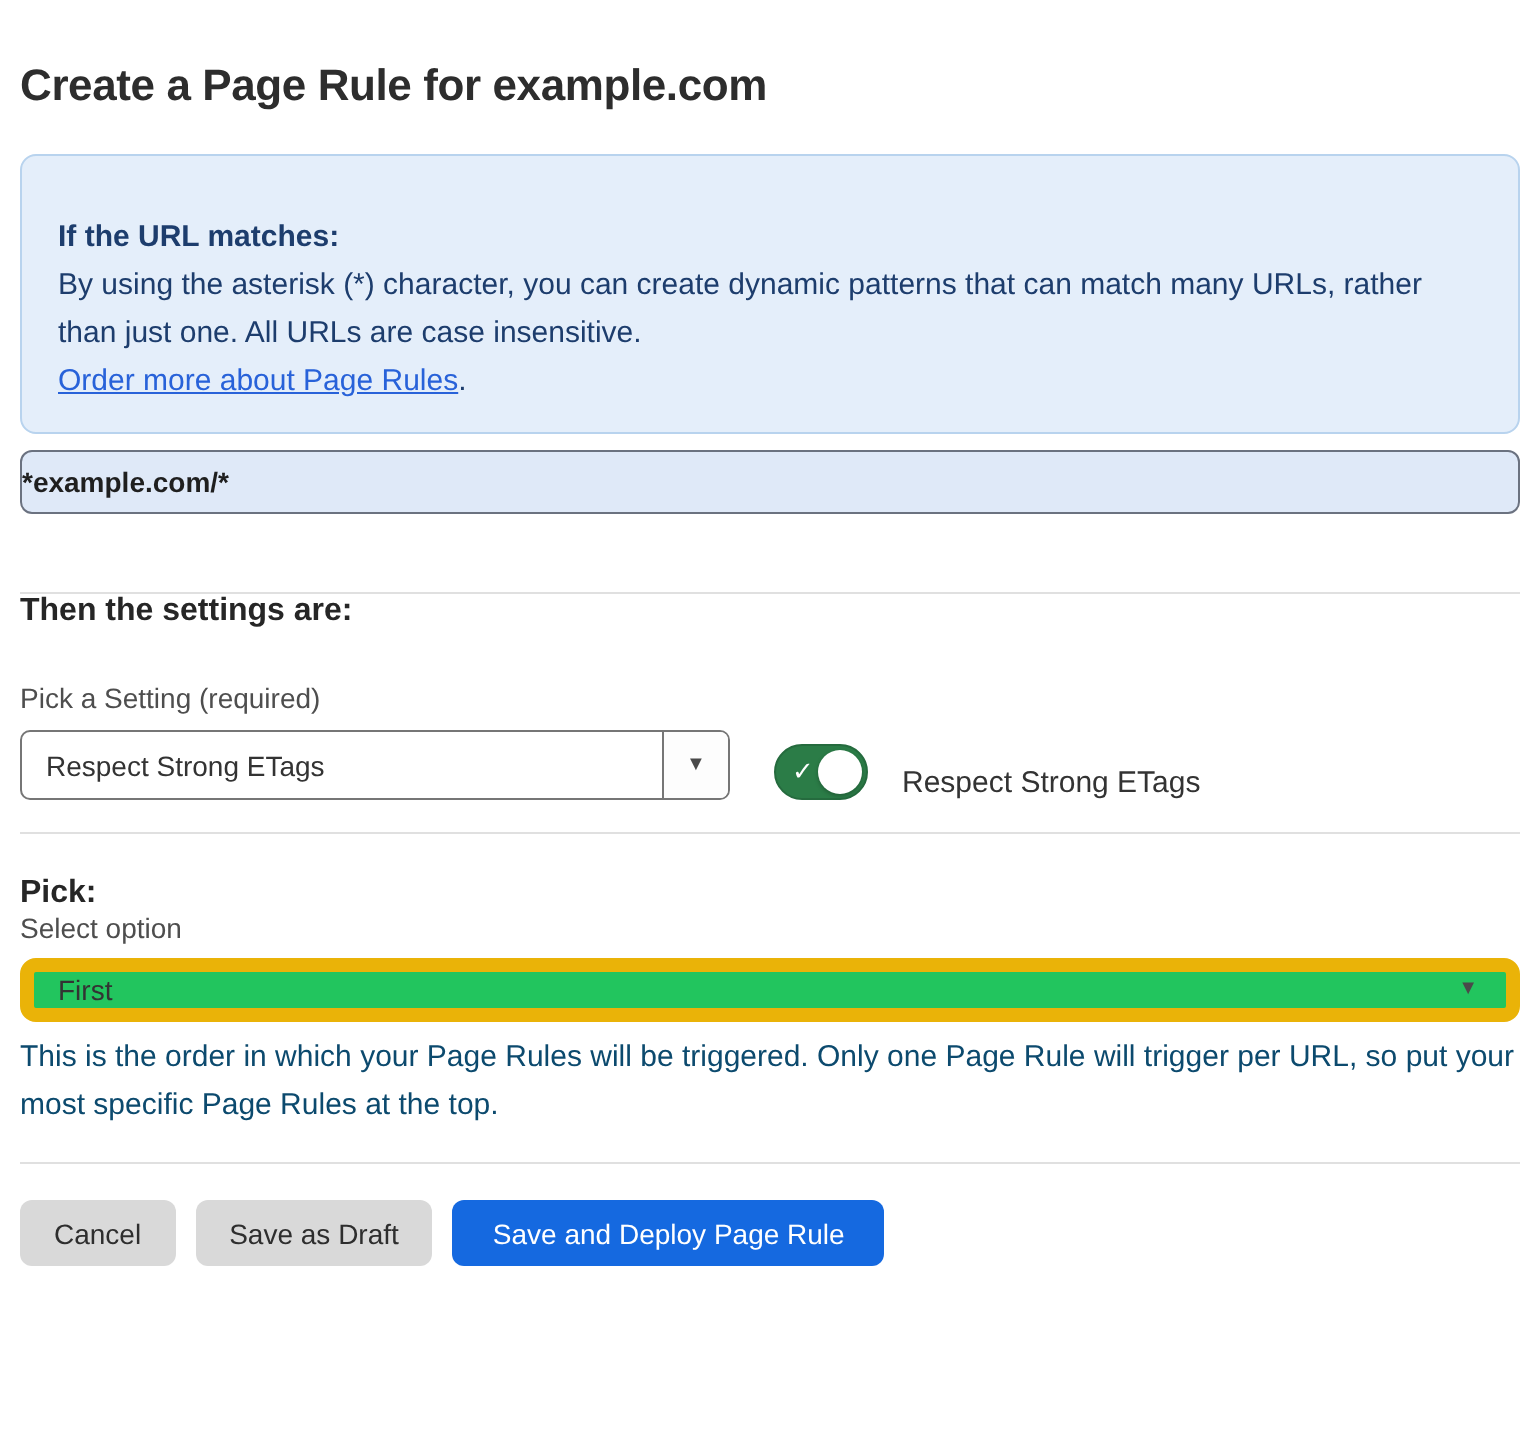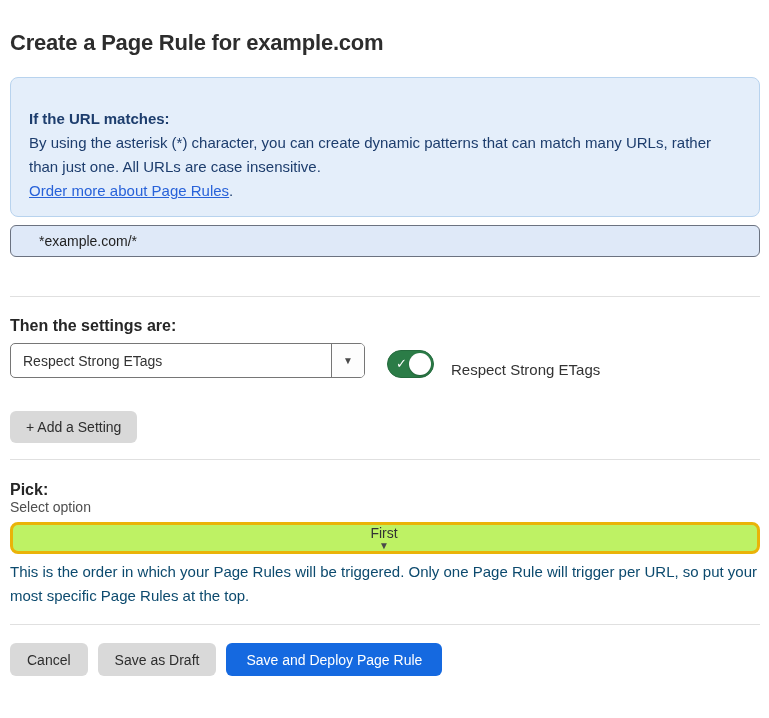--- a/index.html
+++ b/index.html
@@ -45,39 +45,39 @@
     display: block;
   }
   .url-label { margin-top: 19px; }
   .url-input {
     margin-top: 8px;
     width: 100%;
     height: 32px;
     background: #dfe9f8;
     border: 1px solid #6b7280;
     border-radius: 6px;
-    padding: 0 28px;
+    padding: 0 0;
     font-size: 14px;
     color: #1f1f1f;
     font-family: "Liberation Sans", "DejaVu Sans", sans-serif;
     outline: none;
+    font-weight: bold;
   }
   .divider {
     border: none;
     border-top: 1px solid #e0e0e0;
     height: 0;
   }
   .divider-1 { margin-top: 39px; }
   .divider-2 { margin-top: 16px; }
   .divider-3 { margin-top: 16px; }
   .section-heading {
     font-size: 16px;
     font-weight: 700;
     color: #262626;
-    margin-top: 20px;
   }
   .picker-label { margin-top: 26px; }
   
   .setting-row {
     margin-top: 8px;
     display: flex;
     align-items: flex-end;
   }
   .setting-select {
     width: 355px;
@@ -160,31 +160,30 @@
     color: #2e2e2e;
     font-family: "Liberation Sans", "DejaVu Sans", sans-serif;
     cursor: pointer;
   }
   .order-heading { margin-top: 21px; }
   .order-label { }
   .order-select {
     margin-top: 7px;
     width: 100%;
     height: 32px;
-    border: 3px solid #eab308;
+    border: 7px solid #eab308;
     border-radius: 8px;
-    background: #bef264;
+    background: #22c55e;
     display: flex;
     align-items: center;
     justify-content: space-between;
     padding: 0 14px 0 12px;
     font-size: 14px;
     color: #333333;
     cursor: pointer;
-    flex-direction: column;
   }
   .help-text {
     margin-top: 6px;
     font-size: 15px;
     line-height: 24px;
     color: #0c4a6e;
     max-width: 750px;
   }
   
   .actions {
@@ -224,36 +223,36 @@
     <div class="info-body">By using the asterisk (*) character, you can create dynamic patterns that can match many URLs, rather than just one. All URLs are case insensitive.</div>
     <div><a>Order more about Page Rules</a><span>.</span></div>
   </div>
 
   <input class="url-input" type="text" value="*example.com/*" style="">
 
   <hr class="divider divider-1">
 
   <h2 class="section-heading">Then the settings are:</h2>
 
+  <label class="field-label picker-label">Pick a Setting (required)</label>
 
   <div class="setting-row">
     <div class="setting-select">
       <span class="select-value">Respect Strong ETags</span>
       <span class="select-arrow-box">
         <span class="caret">▼</span>
       </span>
     </div>
     <div class="toggle" role="switch" aria-checked="true">
       <span class="toggle-check">✓</span>
       <span class="toggle-knob"></span>
     </div>
     <span class="toggle-text">Respect Strong ETags</span>
   </div>
 
-  <button class="add-setting-btn">+ Add a Setting</button>
 
   <hr class="divider divider-2">
 
   <h2 class="section-heading order-heading">Pick:</h2>
 
   <label class="field-label order-label">Select option</label>
 
   <div class="order-select">
     <span>First</span>
     <span class="caret">▼</span>

